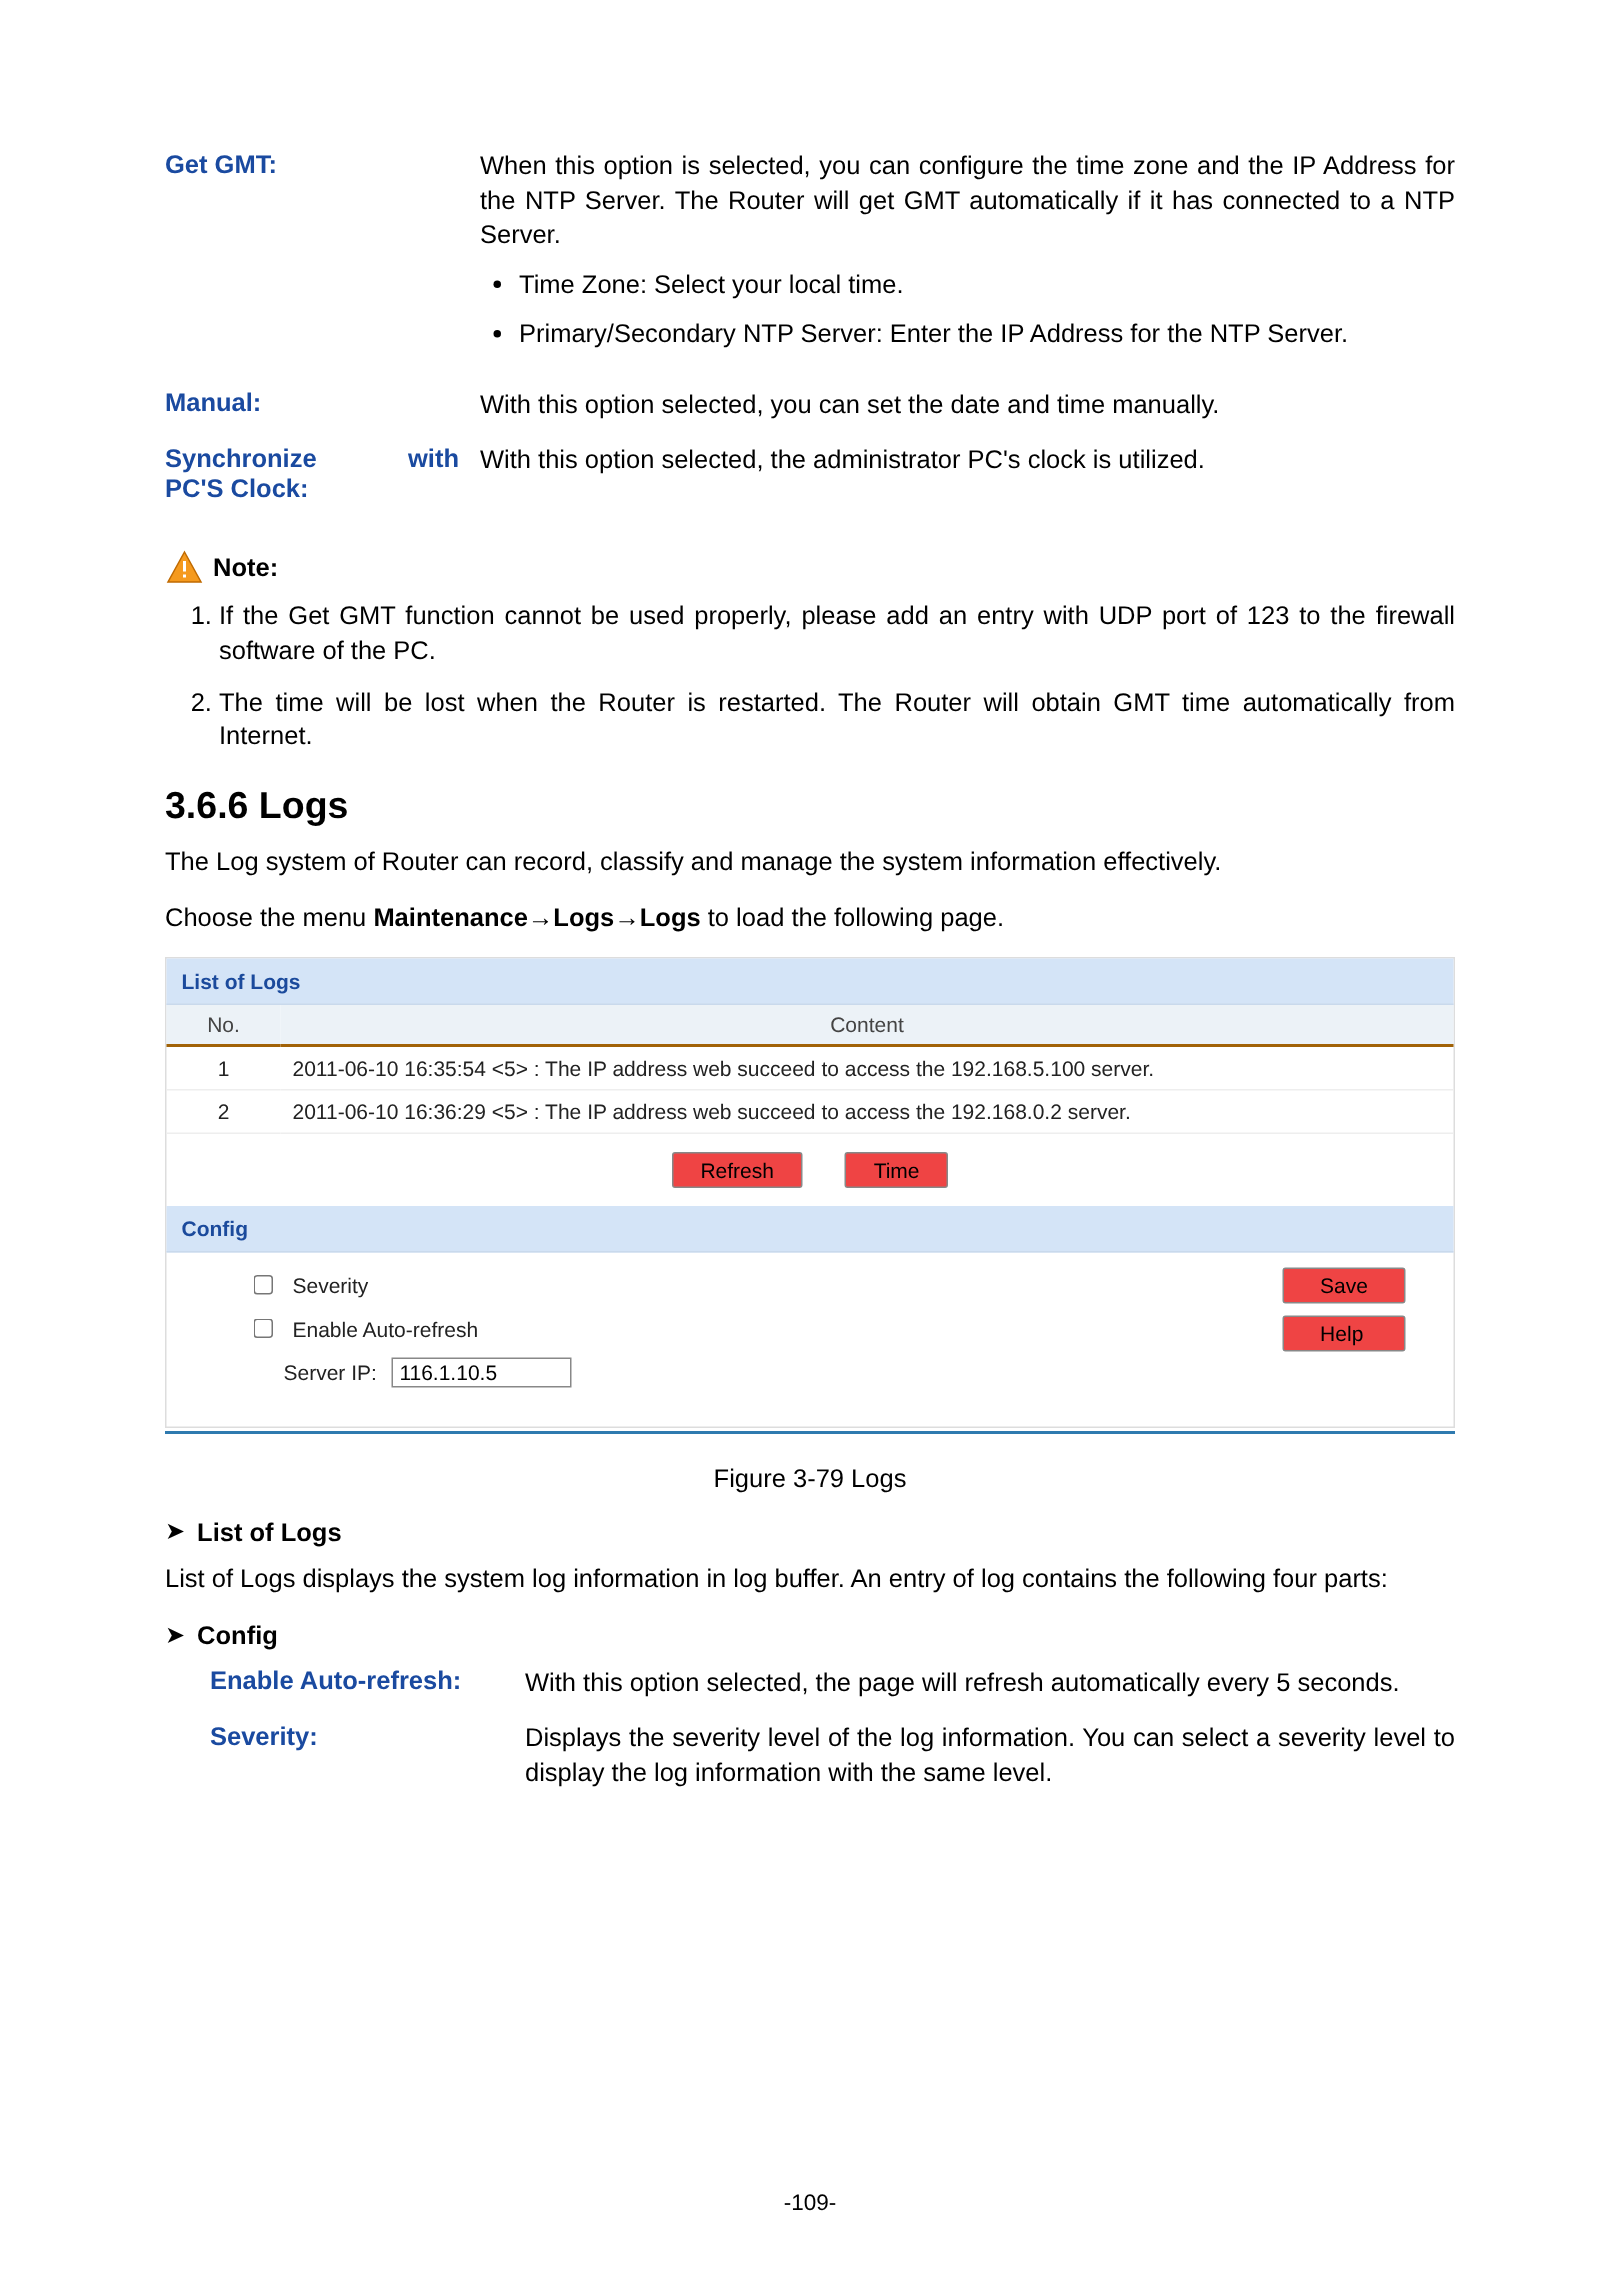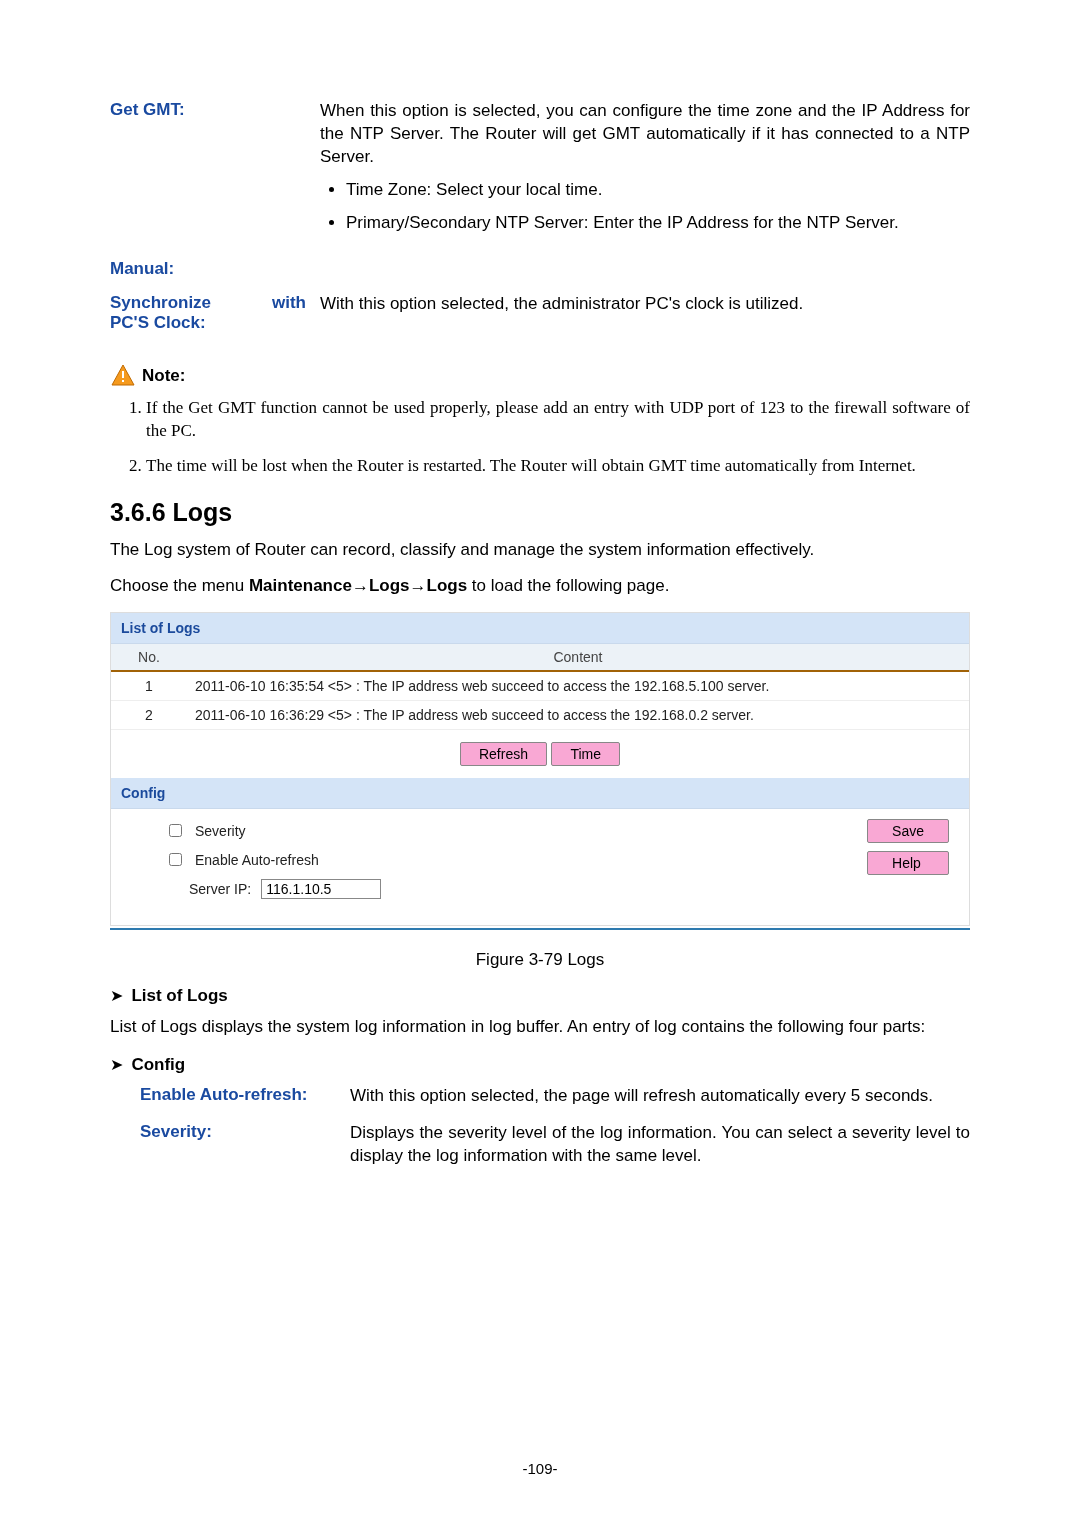--- a/index.html
+++ b/index.html
@@ -65,21 +65,20 @@
 .note-list {
   list-style: decimal;
   margin: 0;
   padding-left: 36px;
 }
 .note-list li {
   font-size: 17px;
   line-height: 1.35;
   text-align: justify;
   margin-bottom: 12px;
-  font-family: Liberation Serif, serif;
 }
 .section-heading {
   font-size: 25px;
   font-weight: bold;
   margin: 20px 0 12px 0;
 }
 .para {
   font-size: 17px;
   line-height: 1.35;
   margin-bottom: 14px;
@@ -139,22 +138,22 @@
 .btn-row {
   text-align: center;
   padding: 12px 0;
 }
 .btn {
   display: inline-block;
   font-size: 14px;
   padding: 3px 18px;
   border: 1px solid #888;
   border-radius: 2px;
-  background: #f9a8d4;
-  margin: 0 0;
+  background: #ef4444;
+  margin: 0 12px;
   cursor: pointer;
 }
 .config-body {
   padding: 12px 20px 16px 54px;
   position: relative;
 }
 .config-row {
   display: flex;
   align-items: center;
   gap: 10px;
@@ -208,20 +207,21 @@
       <div>When this option is selected, you can configure the time zone and the IP Address for the NTP Server. The Router will get GMT automatically if it has connected to a NTP Server.</div>
       <ul class="bullets">
         <li>Time Zone: Select your local time.</li>
         <li>Primary/Secondary NTP Server: Enter the IP Address for the NTP Server.</li>
       </ul>
     </div>
   </div>
 
   <div class="defn-row">
     <div class="defn-label">Manual:</div>
+    <div class="defn-body">With this option selected, you can set the date and time manually.</div>
   </div>
 
   <div class="defn-row">
     <div class="defn-label defn-label-sync">
       <div>
         <span>Synchronize</span><br>
         <span>PC'S Clock:</span>
       </div>
       <div>
         <span>with</span>

